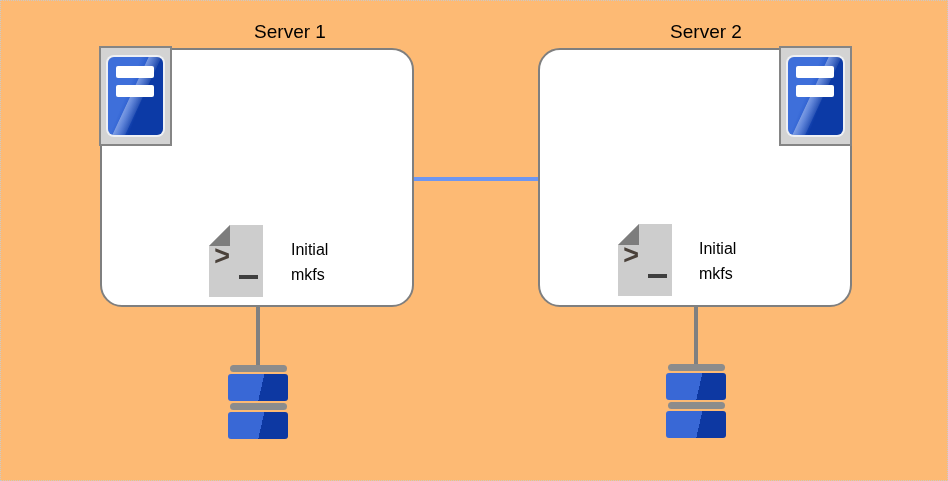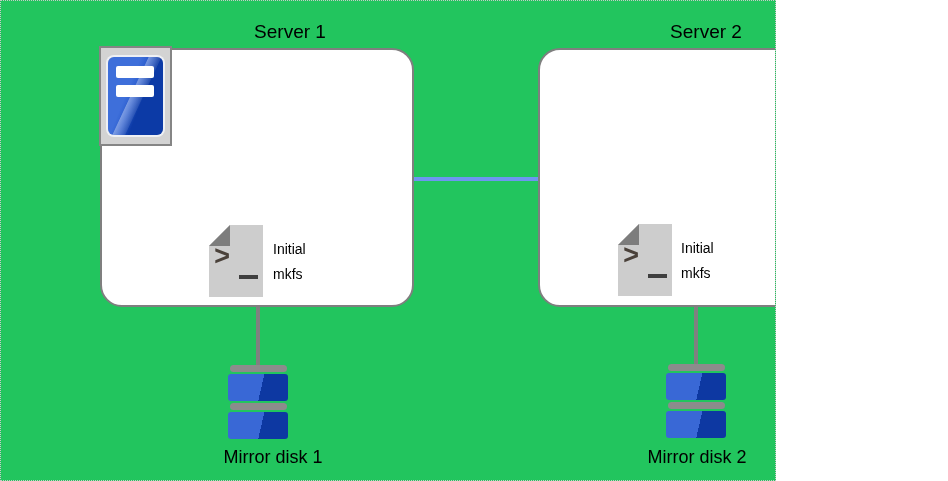--- a/index.html
+++ b/index.html
@@ -1,38 +1,38 @@
 <!DOCTYPE html>
 <html><head>
 <meta charset="utf-8">
 <style>
   html, body { margin:0; padding:0; background:#ffffff; }
   body { width:948px; height:481px; font-family:"Liberation Sans", sans-serif; color:#000; }
 
   .canvas {
-    position:relative; width:776px; height:481px; box-sizing:border-box;
-    background:#22c55e; border:1px dotted #c9c9c9; overflow:hidden;
+    position:relative; width:948px; height:481px; box-sizing:border-box;
+    background:#fdba74; border:1px dotted #c9c9c9; overflow:hidden;
   }
 
   
   .title {
     position:absolute; top:20px; transform:translateX(-50%);
     font-size:19px; white-space:nowrap;
   }
   .t1 { left:289px; }
   .t2 { left:677px;margin-left:28px; }
 
   .disk-label {
     position:absolute; top:446px; transform:translateX(-50%);
     font-size:18px; white-space:nowrap;
   }
   .dl1 { left:272px; }
   .dl2 { left:696px; }
 
-  .script-label { position:absolute; font-size:14px; line-height:25px; }
+  .script-label { position:absolute; font-size:16px; line-height:25px;margin-left:18px; }
   .sl1 { left:272px; top:236px; }
   .sl2 { left:680px; top:235px; }
 
   
   .server-box {
     position:absolute; top:47px; width:314px; height:259px; box-sizing:border-box;
     border:2.5px solid #7f7f7f; border-radius:22px; background:#ffffff;
   }
   .box1 { left:99px; }
   .box2 { left:537px; }
@@ -151,16 +151,14 @@
     <div class="dbar"></div>
     <div class="dplat"></div>
   </div>
   <div class="disk d2">
     <div class="dbar"></div>
     <div class="dplat"></div>
     <div class="dbar"></div>
     <div class="dplat"></div>
   </div>
 
-  <div class="disk-label dl1">Mirror disk 1</div>
-  <div class="disk-label dl2">Mirror disk 2</div>
 
 </div>
 
 </body></html>

